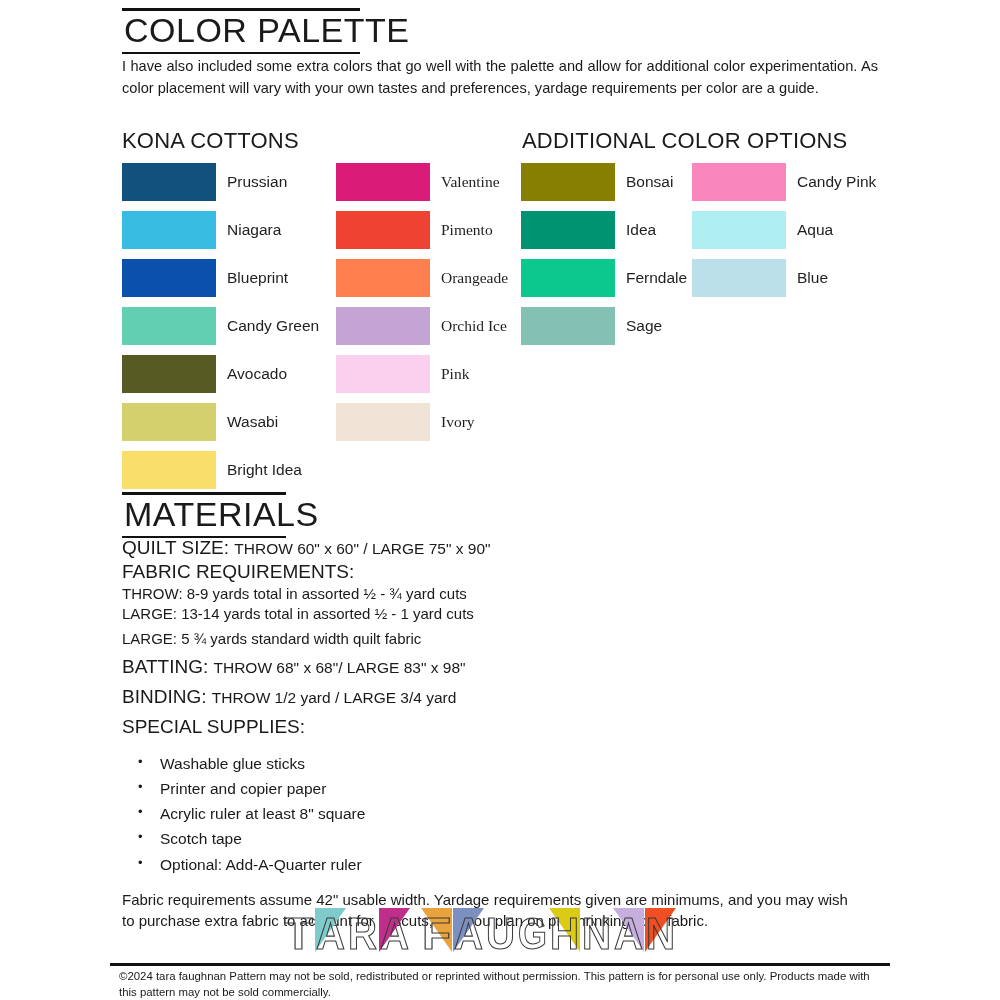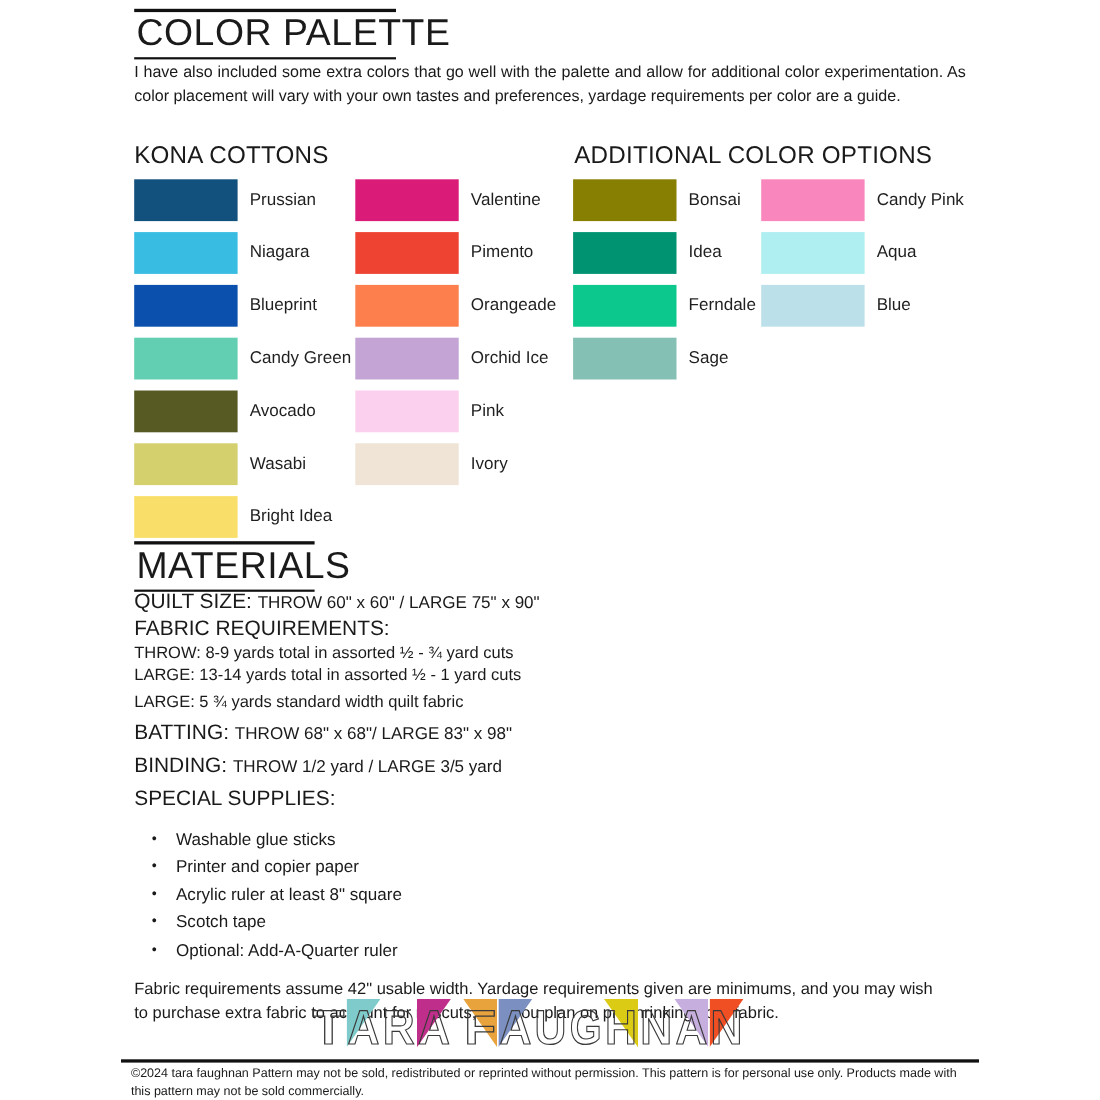--- a/index.html
+++ b/index.html
@@ -34,21 +34,21 @@
   
   .sub-heading{
     position:absolute;font-size:22px;letter-spacing:.2px;white-space:nowrap;
   }
   #kona-heading{left:122px;top:128px;}
   #additional-heading{left:522px;top:128px;}
 
   
   .swatch-col{position:absolute;}
   #kona-col-1{left:122px;top:158px;}
-  #kona-col-2{left:323px;top:158px;}
+  #kona-col-2{left:336px;top:158px;font-family:Liberation Serif, serif;}
   #add-col-1{left:521px;top:158px;}
   #add-col-2{left:692px;top:158px;}
 
   .swatch-row{display:flex;align-items:center;height:48px;}
   .swatch-chip{width:94px;height:38px;flex:0 0 94px;}
   .swatch-label{
     margin-left:11px;font-size:15.5px;line-height:1;white-space:nowrap;color:#1f1f1f;
   }
 
   
@@ -211,21 +211,21 @@
 
     <div class="mat-line mat-big">
       <span>BATTING:</span>
       <span class="sm">THROW 68" x 68"/ LARGE 83" x 98"</span>
     </div>
 
     <div class="mat-gap"></div>
 
     <div class="mat-line mat-big">
       <span>BINDING:</span>
-      <span class="sm">THROW 1/2 yard / LARGE 3/5 yard</span>
+      <span class="sm">THROW 1/2 yard / LARGE 3/4 yard</span>
     </div>
 
     <div class="mat-gap"></div>
 
     <div class="mat-line mat-big">SPECIAL SUPPLIES:</div>
     <ul class="supplies-list" id="supplies-list">
         <li>Washable glue sticks</li>
         <li>Printer and copier paper</li>
         <li>Acrylic ruler at least 8" square</li>
         <li>Scotch tape</li>

